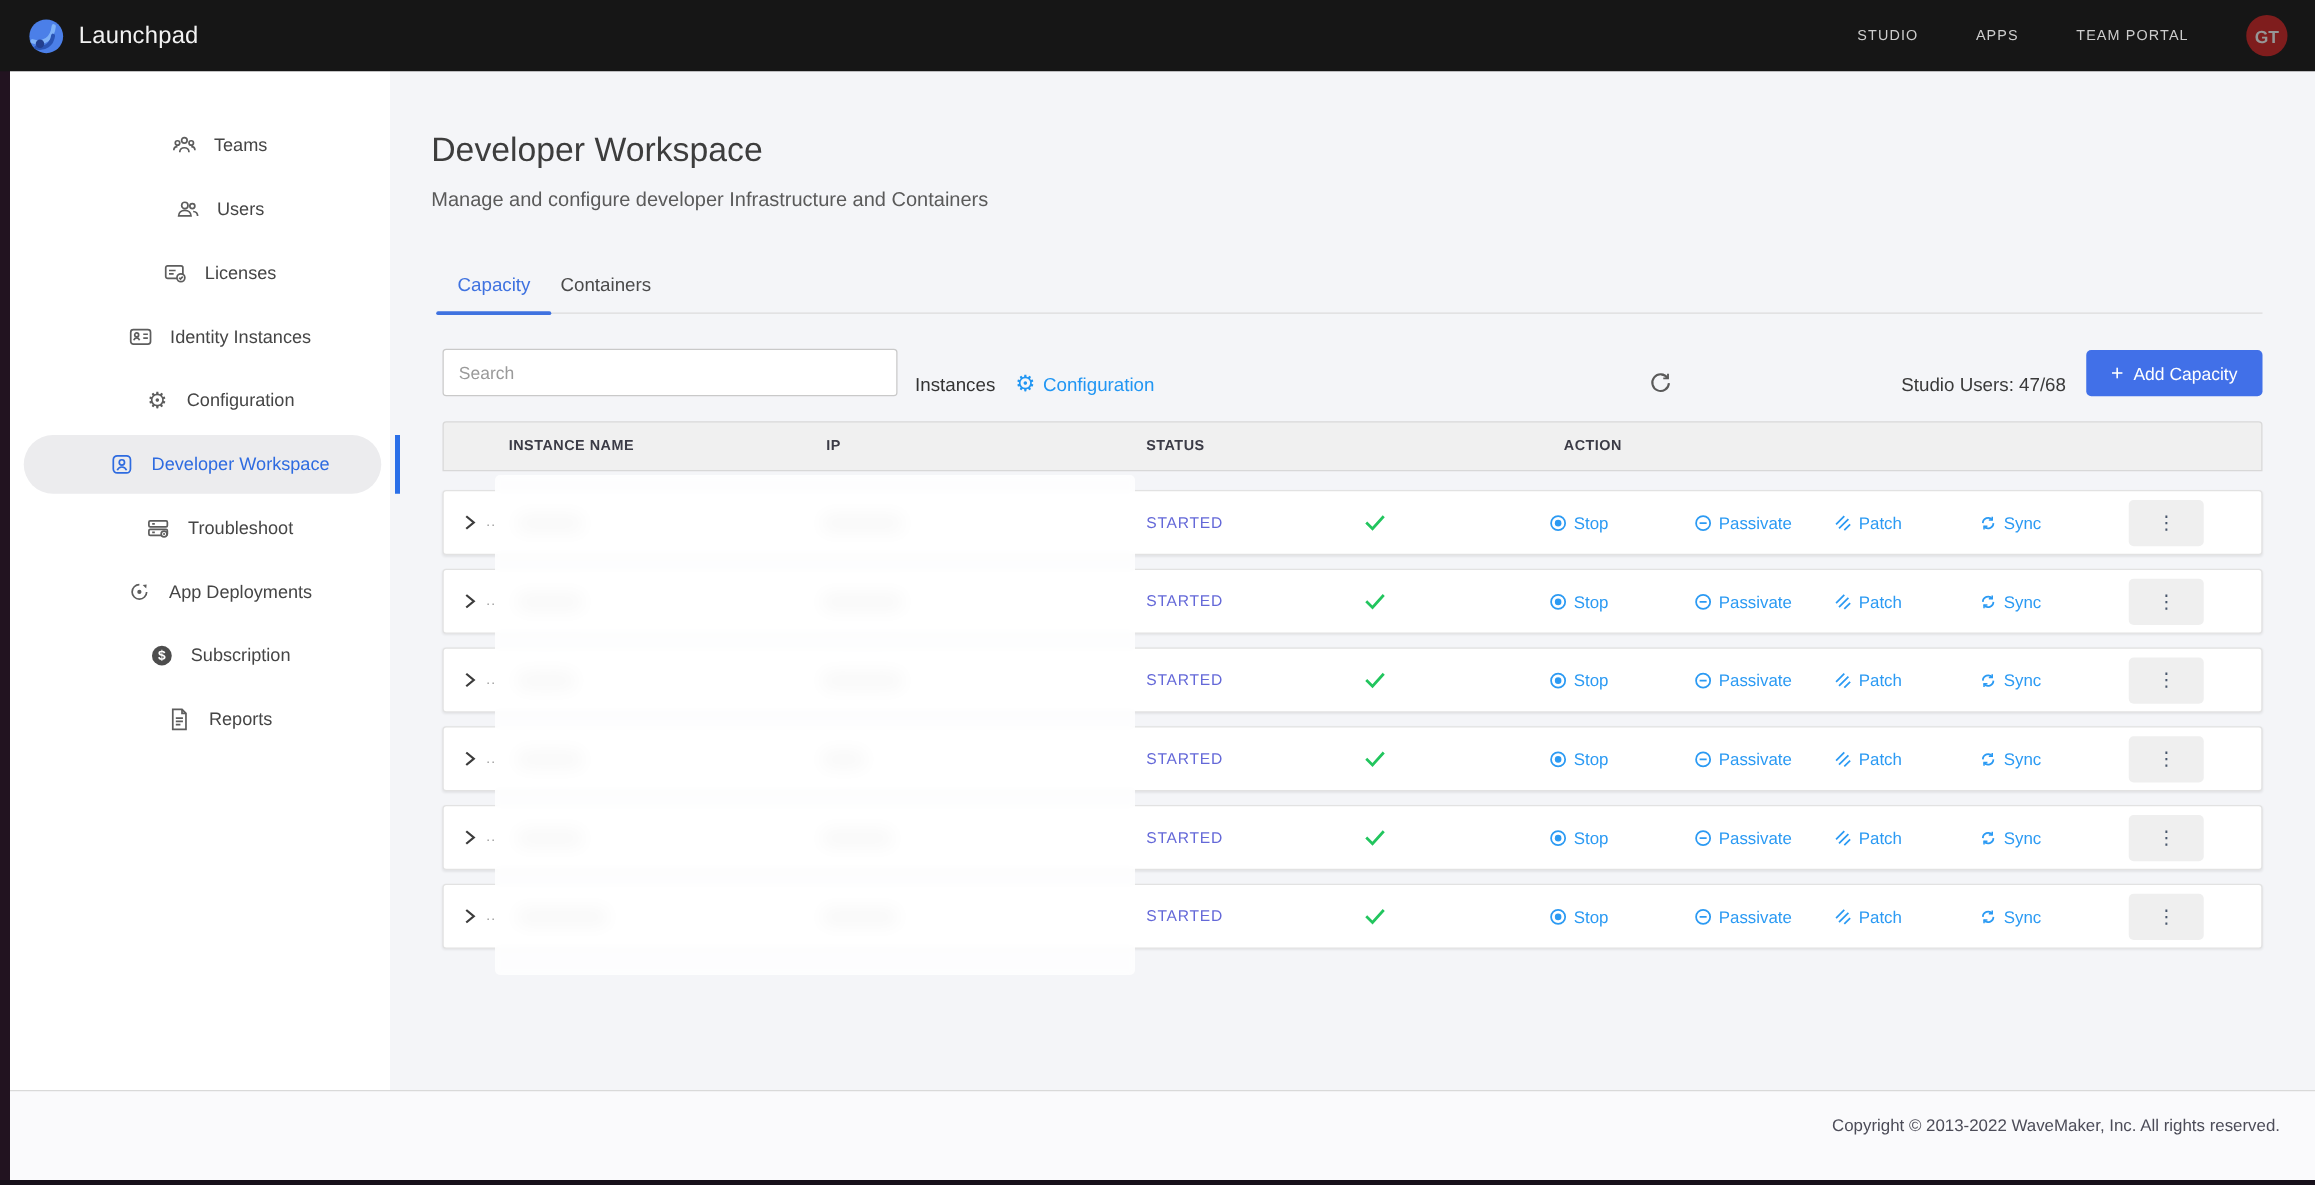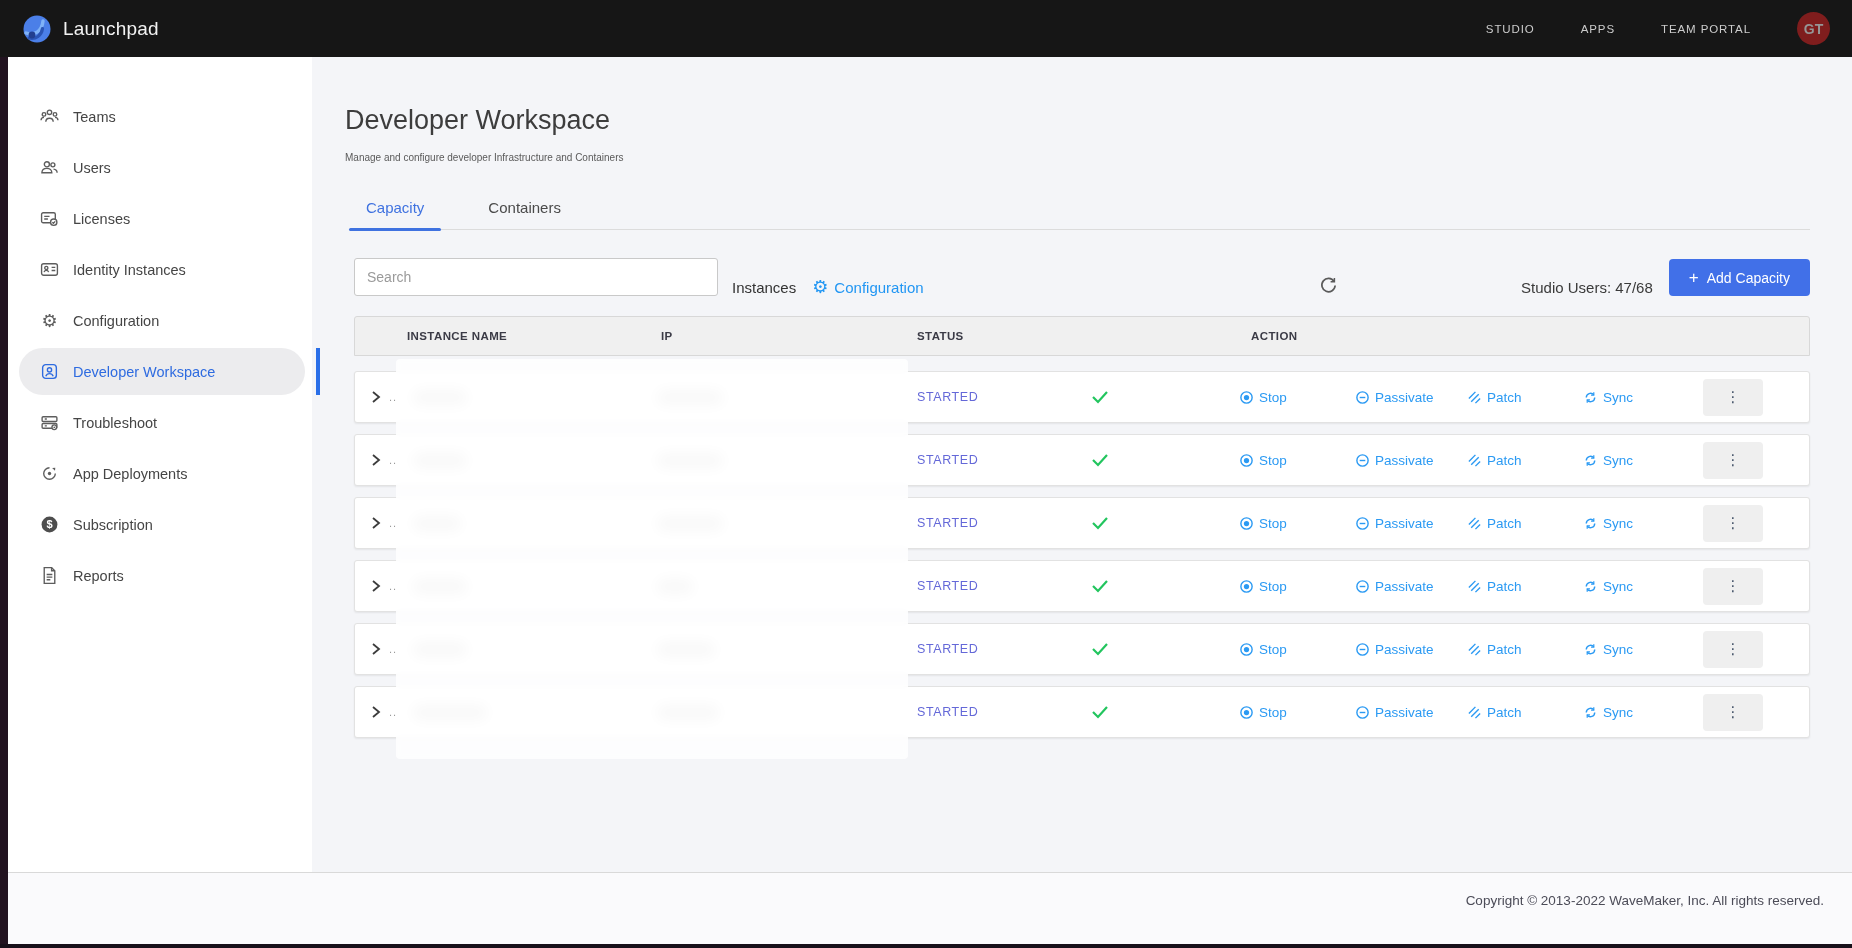--- a/index.html
+++ b/index.html
@@ -16,35 +16,35 @@
   .avatar{ width:33px; height:33px; border-radius:50%; background:#7f1d1d; color:#969696;
     font-size:14px; font-weight:bold; display:flex; align-items:center; justify-content:center; cursor:pointer;}
 
   
   .left-edge{ position:absolute; left:0; top:0; width:8px; height:948px; background:#221320; z-index:25;}
   .bottom-edge{ position:absolute; left:0; bottom:0; width:1852px; height:4px; background:#17101a; z-index:40;}
 
   
   .sidebar{ position:absolute; left:8px; top:57px; width:304px; height:815px; background:#ffffff; padding-top:34px;}
   .side-item{ position:relative; height:51px; display:flex; align-items:center; gap:14px;
-    padding-left:32px; color:#454545; font-size:14.5px; font-weight:500; cursor:pointer;}
+    padding-left:32px; color:#454545; font-size:14.5px; font-weight:500; cursor:pointer;justify-content:center;}
   .side-item .s-ico{ width:19px; height:19px; color:#5d5d5d; display:flex; align-items:center; justify-content:center; flex:0 0 19px;}
   .side-item.active{ color:#2e6be0;}
   .side-item.active .s-ico{ color:#2e6bе0; color:#2e6be0;}
   .side-item.active::before{ content:""; position:absolute; left:11px; right:7px; top:2px; bottom:2px;
     background:#ececee; border-radius:24px; z-index:-1;}
   .side-item.active::after{ content:""; position:absolute; right:-8px; top:2px; bottom:2px; width:4px; background:#2a6fe8;}
   .side-item{ z-index:1;}
 
   
   .main{ position:absolute; left:312px; top:57px; width:1540px; height:815px; background:#f4f5f8; padding:48px 42px 0 42px;}
   .page-title{ font-size:27px; color:#3d3d3d; font-weight:400; margin-left:-9px;}
-  .page-subtitle{ font-size:10px; color:#5a5a5a; margin-top:16px; margin-left:-9px;}
-
-  .tabs{ display:flex; gap:40px; margin-top:28px; border-bottom:1px solid #dcdcdc;}
+  .page-subtitle{ font-size:16px; color:#5a5a5a; margin-top:16px; margin-left:-9px;}
+
+  .tabs{ display:flex; margin-top:42px; border-bottom:1px solid #dcdcdc;}
   .tab{ font-size:15px; color:#4a4a4a; padding:8px 12px 13px 12px; cursor:pointer; position:relative;}
   .tab.active{ color:#3f72e0;}
   .tab.active::after{ content:""; position:absolute; left:-5px; right:-5px; bottom:-2px; height:3px; background:#3f72e0; border-radius:2px;}
 
   
   .toolbar{ display:flex; align-items:flex-end; margin-top:26px; height:40px;}
   .search-input{ width:364px; height:38px; border:1px solid #c9c9c9; border-radius:3px; background:#fff;
     font-size:14px; color:#333; padding:0 12px; font-family:"Liberation Sans",sans-serif; outline:none;}
   .search-input::placeholder{ color:#9a9a9a;}
   .instances-label{ font-size:15px; color:#333; margin-left:14px;}

